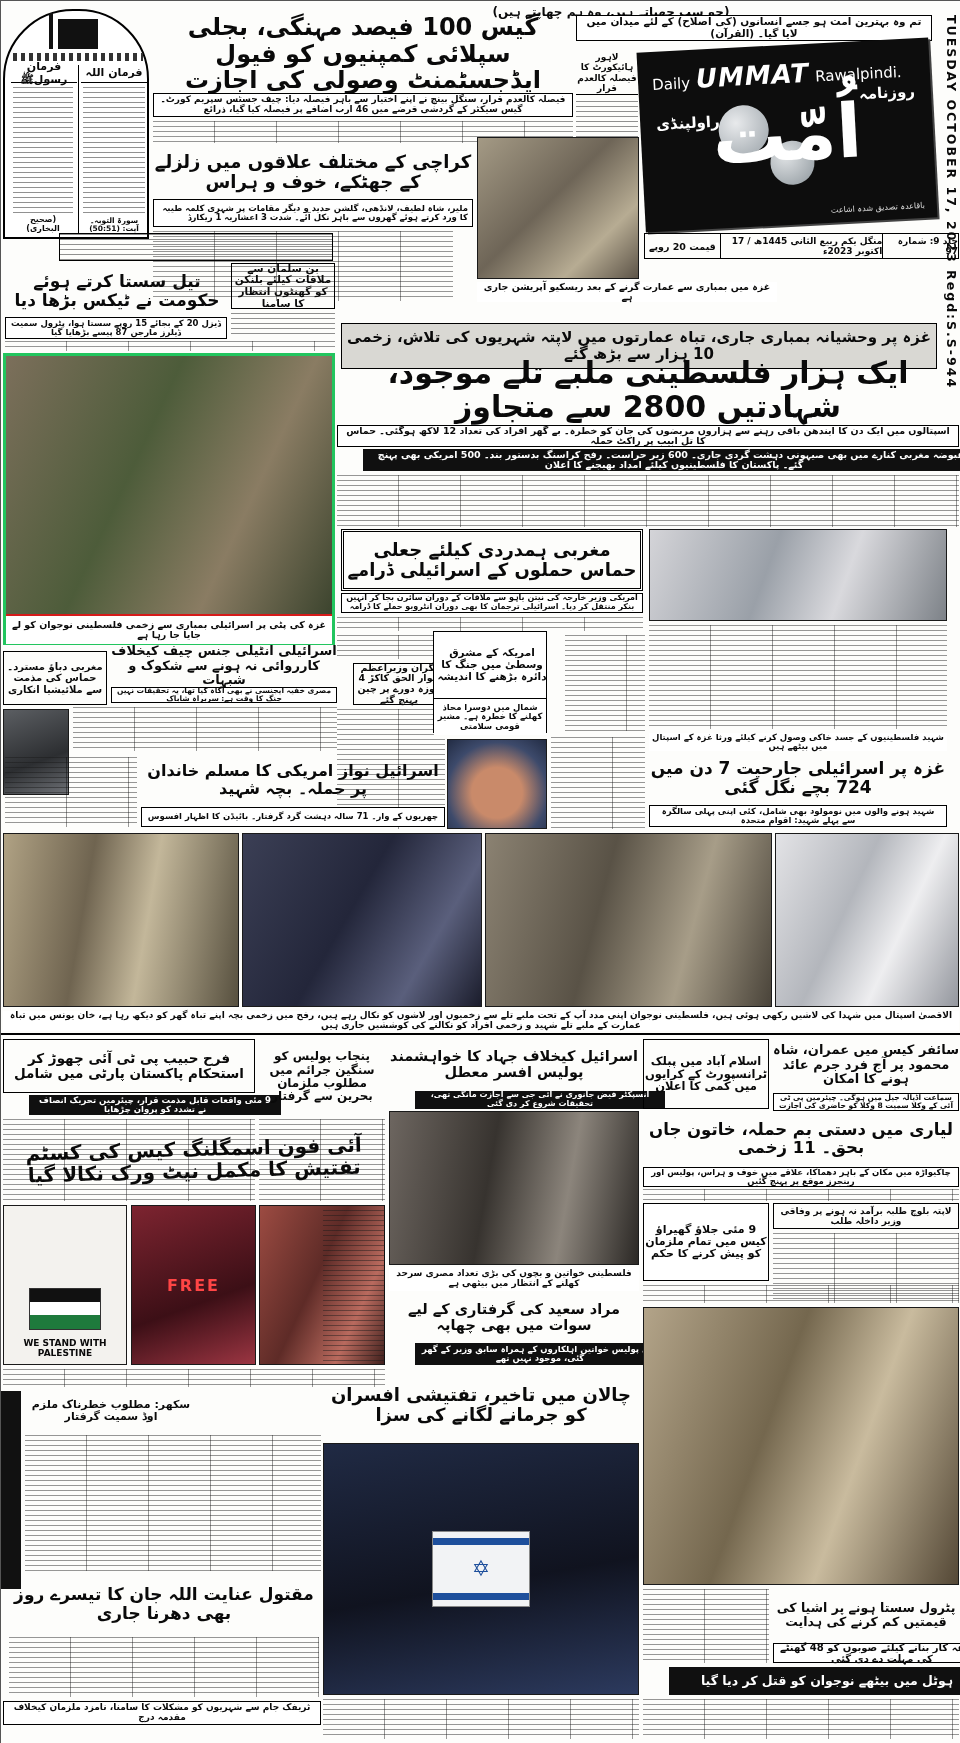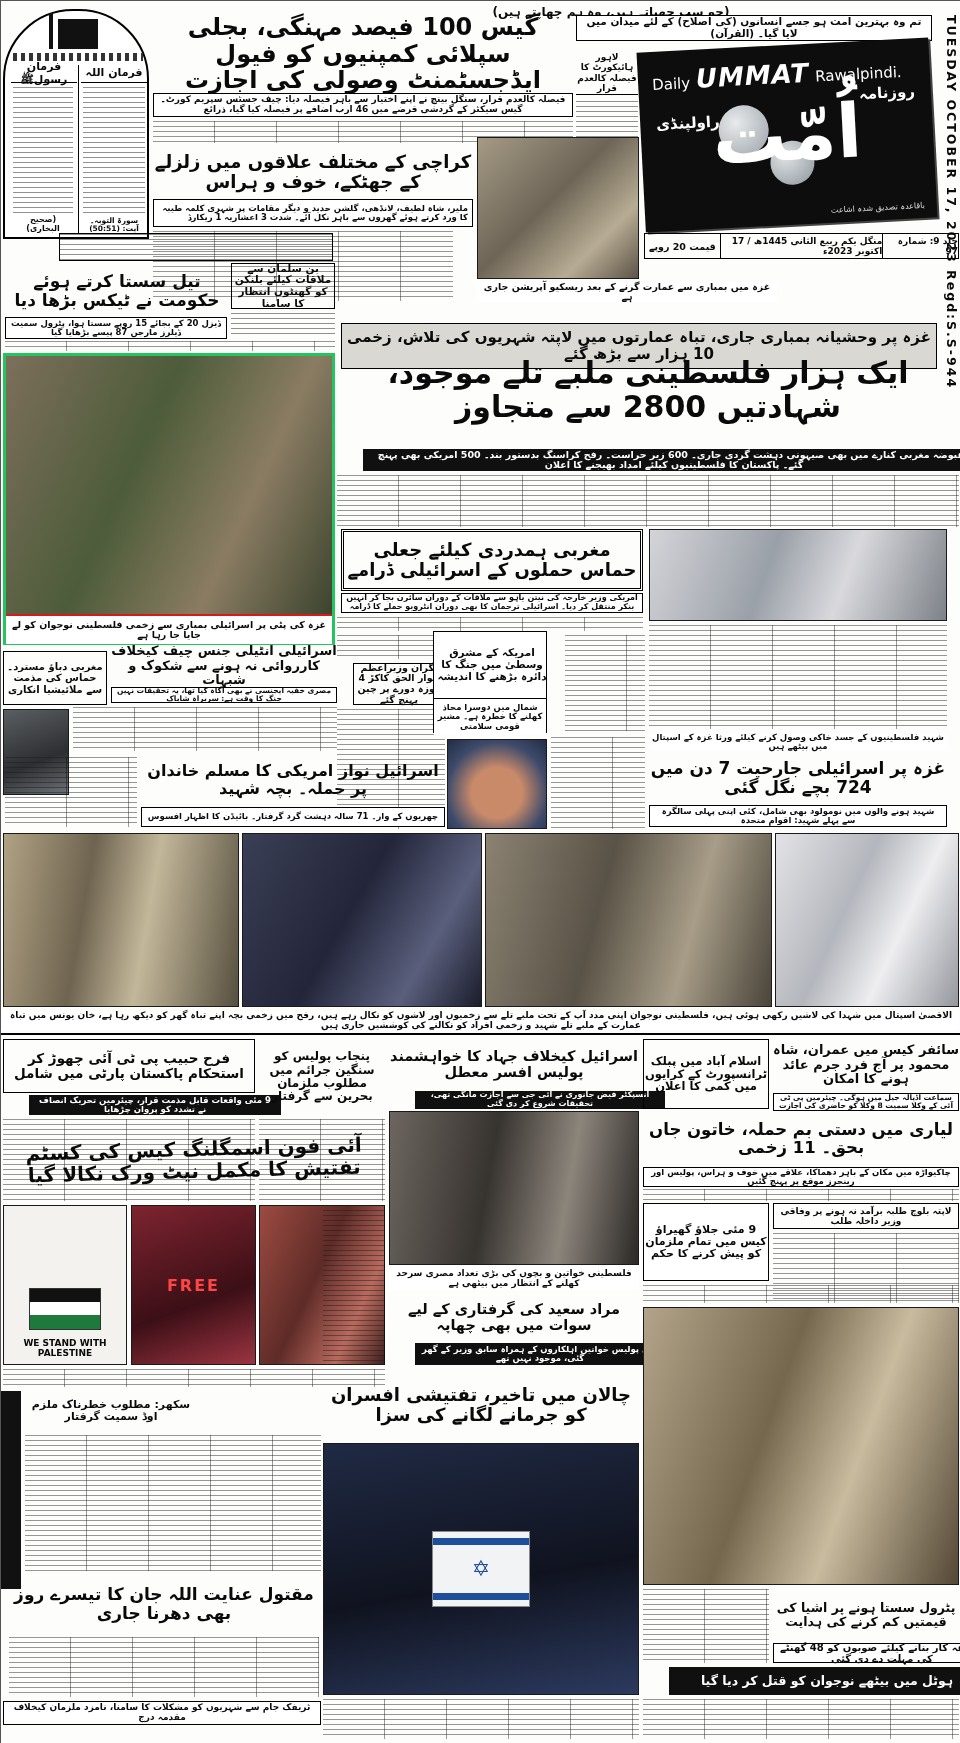--- a/index.html
+++ b/index.html
@@ -87,20 +87,21 @@
   <div class="a bar" style="left:4px;top:316px;width:222px;height:22px;font-size:8.5px;">ڈیزل 20 کے بجائے 15 روپے سستا ہوا، پٹرول سمیت ڈیلرز مارجن 87 پیسے بڑھایا گیا</div>
   <div class="a cols" style="left:4px;top:340px;width:330px;height:10px;"></div>
 
   <div class="a" style="left:2px;top:352px;width:332px;height:292px;border:3px solid #22c55e;background:#fff;">
     <div style="width:100%;height:258px;background:linear-gradient(115deg,#7c6f5b,#4d5c3a 40%,#8a7c63 70%,#3c442e);border-bottom:2px solid #d61a1a;"></div>
     <div class="cap" style="width:100%;height:28px;font-size:9.5px;">غزہ کی پٹی پر اسرائیلی بمباری سے زخمی فلسطینی نوجوان کو لے جایا جا رہا ہے</div>
   </div>
 
   <div class="a hl gray box" style="left:340px;top:322px;width:596px;height:46px;font-size:15px;">غزہ پر وحشیانہ بمباری جاری، تباہ عمارتوں میں لاپتہ شہریوں کی تلاش، زخمی 10 ہزار سے بڑھ گئے</div>
   <div class="a hl" style="left:336px;top:358px;width:622px;height:62px;font-size:30px;">ایک ہزار فلسطینی ملبے تلے موجود، شہادتیں 2800 سے متجاوز</div>
+  <div class="a bar" style="left:336px;top:424px;width:622px;height:22px;font-size:9.5px;">اسپتالوں میں ایک دن کا ایندھن باقی رہنے سے ہزاروں مریضوں کی جان کو خطرہ۔ بے گھر افراد کی تعداد 12 لاکھ ہوگئی۔ حماس کا تل ابیب پر راکٹ حملہ</div>
   <div class="a bar inv" style="left:336px;top:448px;width:622px;height:22px;font-size:9.5px;">مقبوضہ مغربی کنارے میں بھی صیہونی دہشت گردی جاری۔ 600 زیر حراست۔ رفح کراسنگ بدستور بند۔ 500 امریکی بھی پہنچ گئے۔ پاکستان کا فلسطینیوں کیلئے امداد بھیجنے کا اعلان</div>
   <div class="a cols" style="left:336px;top:474px;width:622px;height:52px;"></div>
 
   <div class="a dbl hl" style="left:340px;top:528px;width:302px;height:62px;font-size:18px;">مغربی ہمدردی کیلئے جعلی حماس حملوں کے اسرائیلی ڈرامے</div>
   <div class="a bar" style="left:340px;top:592px;width:302px;height:20px;font-size:8px;">امریکی وزیر خارجہ کی نیتن یاہو سے ملاقات کے دوران سائرن بجا کر انہیں بنکر منتقل کر دیا۔ اسرائیلی ترجمان کا بھی دوران انٹرویو حملے کا ڈرامہ</div>
   <div class="a photo" style="left:648px;top:528px;width:298px;height:92px;background:linear-gradient(110deg,#d4d4d8,#9aa0a8 40%,#d9d9dd 65%,#7d8288);"></div>
   <div class="a cols" style="left:336px;top:616px;width:306px;height:14px;"></div>
   <div class="a cols" style="left:648px;top:624px;width:298px;height:104px;"></div>
 
   <div class="a box hl" style="left:2px;top:650px;width:104px;height:54px;font-size:10px;">مغربی دباؤ مسترد۔ حماس کی مذمت سے ملائیشیا انکاری</div>

